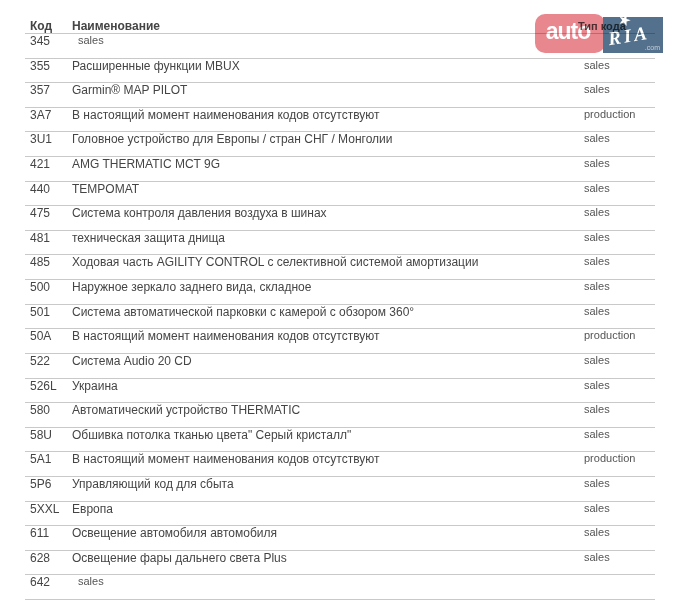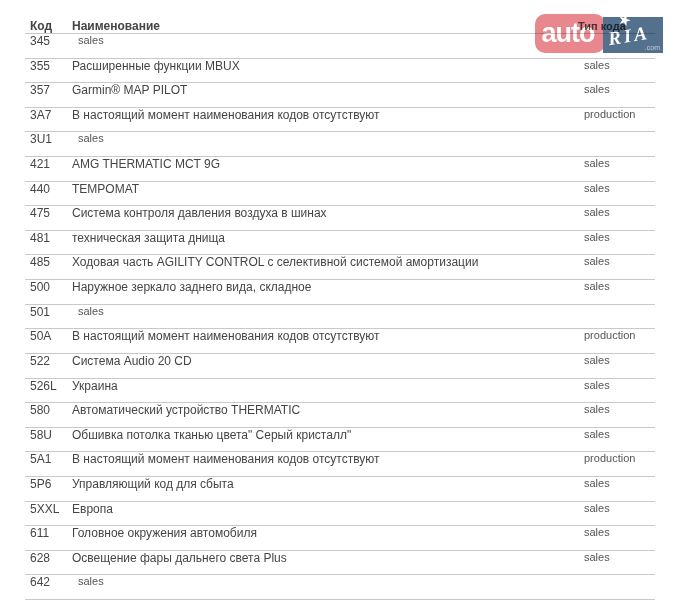--- a/index.html
+++ b/index.html
@@ -70,21 +70,21 @@
     position: absolute;
     left: 0; top: 0;
     width: 70px; height: 39px;
     background: var(--auto-bg);
     border-radius: 10px;
   }
   .logo-auto .auto-text {
     position: absolute;
     left: 0; right: 4px; top: 4px;
     text-align: center;
-    font-size: 27px;
+    font-size: 23px;
     font-weight: bold;
     letter-spacing: -1px;
     color: #ffffff;
   }
   .logo-ria {
     position: absolute;
     left: 68px; top: 2.5px;
     width: 60px; height: 36.5px;
     background: var(--ria-bg);
   }
@@ -143,20 +143,21 @@
   </div>
 
   <div class="row">
     <div class="cell code">3A7</div>
     <div class="cell name">В настоящий момент наименования кодов отсутствуют</div>
     <div class="cell type">production</div>
   </div>
 
   <div class="row">
     <div class="cell code">3U1</div>
+    <div class="cell name">Головное устройство для Европы / стран СНГ / Монголии</div>
     <div class="cell type">sales</div>
   </div>
 
   <div class="row">
     <div class="cell code">421</div>
     <div class="cell name">AMG THERMATIC MCT 9G</div>
     <div class="cell type">sales</div>
   </div>
 
   <div class="row">
@@ -184,20 +185,21 @@
   </div>
 
   <div class="row">
     <div class="cell code">500</div>
     <div class="cell name">Наружное зеркало заднего вида, складное</div>
     <div class="cell type">sales</div>
   </div>
 
   <div class="row">
     <div class="cell code">501</div>
+    <div class="cell name">Система автоматической парковки с камерой с обзором 360°</div>
     <div class="cell type">sales</div>
   </div>
 
   <div class="row">
     <div class="cell code">50A</div>
     <div class="cell name">В настоящий момент наименования кодов отсутствуют</div>
     <div class="cell type">production</div>
   </div>
 
   <div class="row">
@@ -237,21 +239,21 @@
   </div>
 
   <div class="row">
     <div class="cell code">5XXL</div>
     <div class="cell name">Европа</div>
     <div class="cell type">sales</div>
   </div>
 
   <div class="row">
     <div class="cell code">611</div>
-    <div class="cell name">Головное окружения автомобиля</div>
+    <div class="cell name">Освещение автомобиля автомобиля</div>
     <div class="cell type">sales</div>
   </div>
 
   <div class="row">
     <div class="cell code">628</div>
     <div class="cell name">Освещение фары дальнего света Plus</div>
     <div class="cell type">sales</div>
   </div>
 
   <div class="row">

